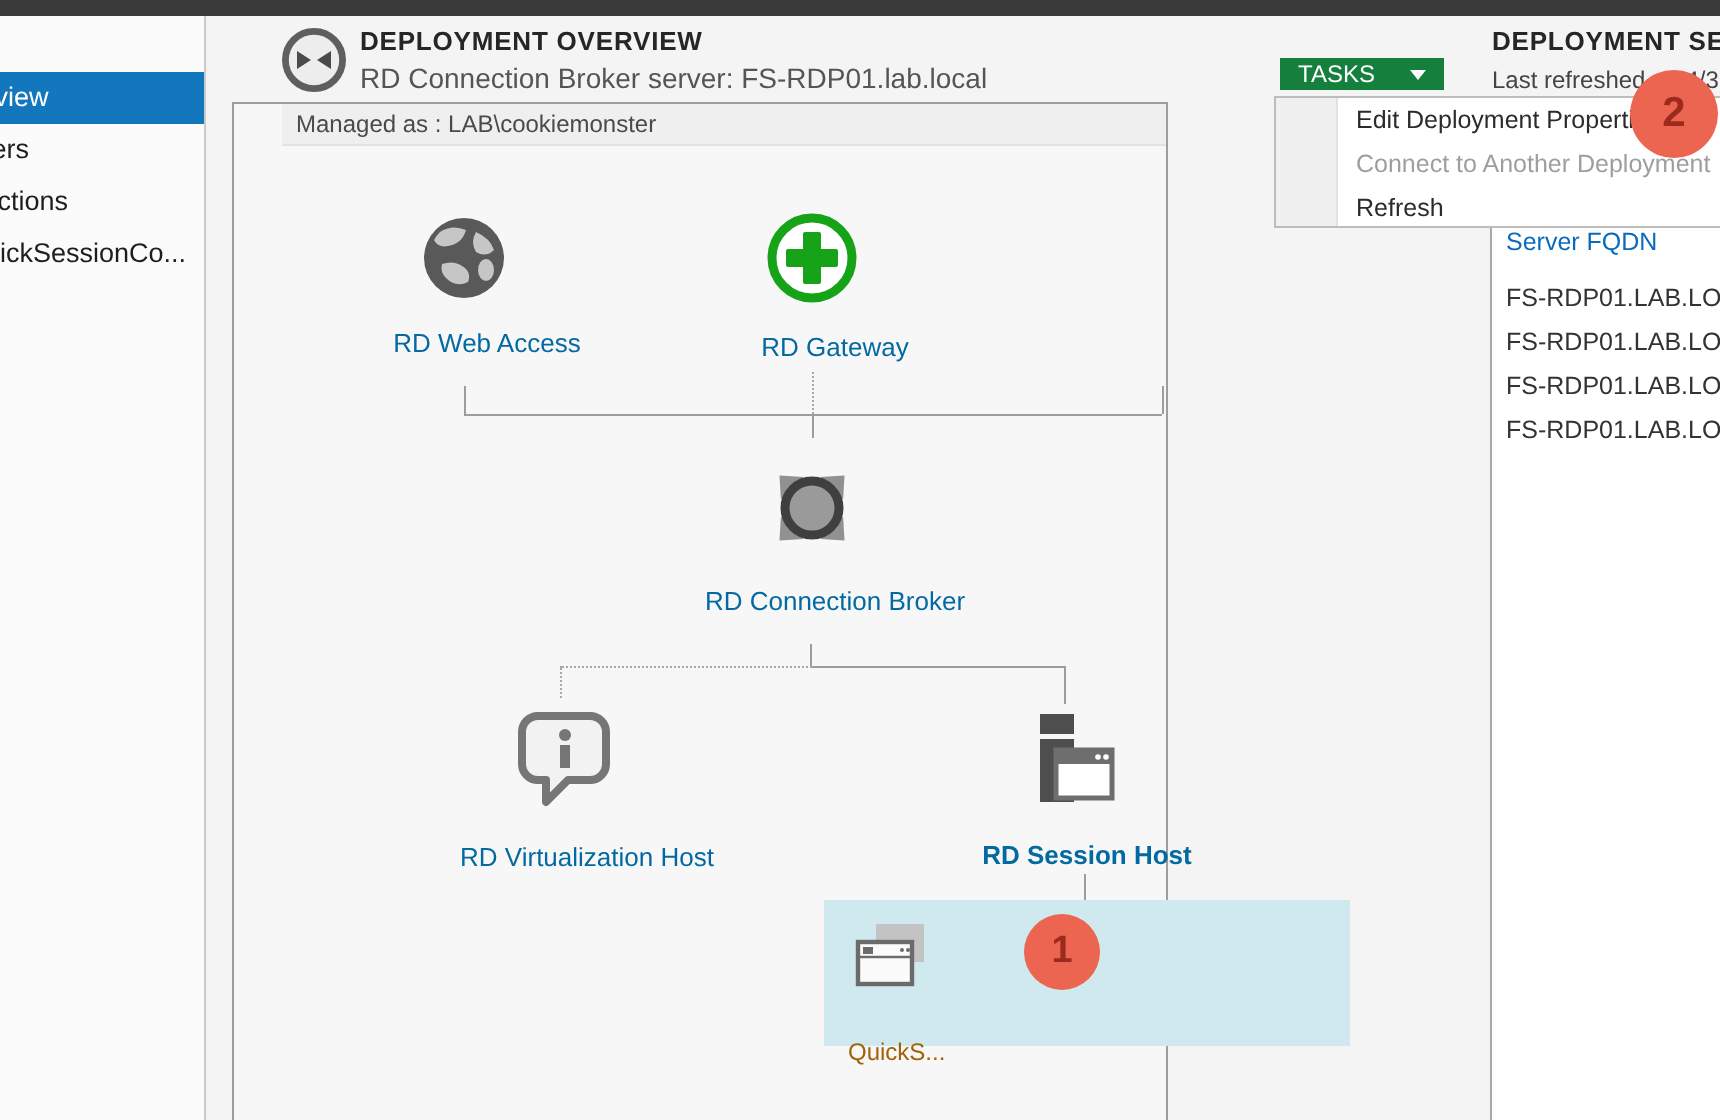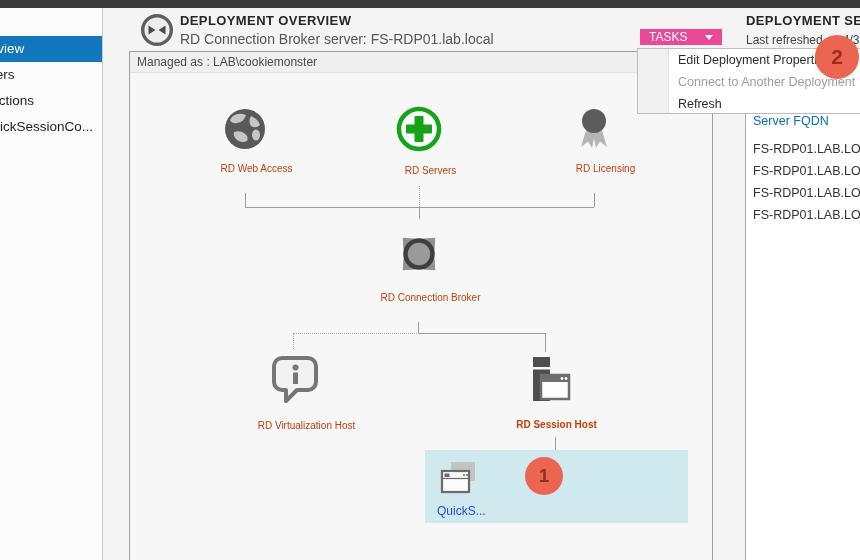--- a/index.html
+++ b/index.html
@@ -14,41 +14,41 @@
   .side-item{height:26px;line-height:26px;font-size:13.5px;color:#1e1e1e;
              padding-left:8px;white-space:nowrap;cursor:default;}
   .side-item.sel{background:#1277bd;color:#fff;}
   .side-item.sub{padding-left:22px;}
   
   .ovh-icon{left:140px;top:13px;width:34px;height:34px;}
   .ovh-text{left:180px;top:13px;}
   .tile-title{font-size:13px;font-weight:bold;color:#262626;letter-spacing:.4px;white-space:nowrap;}
   .tile-sub{font-size:14px;color:#555;margin-top:3px;white-space:nowrap;}
   
-  .dpanel{left:129px;top:51px;width:584px;height:509px;background:#f7f7f7;
-          border:1px solid #9e9e9e;border-bottom:none;box-sizing:border-box;}
+  .dpanel{left:116px;top:51px;width:468px;height:509px;background:#f7f7f7;
+          border:1px solid #9e9e9e;border-bottom:none;box-sizing:border-box;padding-left:24px;}
   .managed{height:20px;line-height:20px;background:#efefef;border-bottom:1px solid #e2e2e2;
            font-size:12px;color:#4a4a4a;padding-left:7px;white-space:nowrap;}
   .diagram{position:absolute;left:0;top:21px;right:0;bottom:0;}
   .node{position:absolute;width:160px;display:flex;flex-direction:column;align-items:center;}
-  .nlabel{margin-top:8px;font-size:10px;color:#c2410c;white-space:nowrap;margin-left:23px;}
+  .nlabel{margin-top:8px;font-size:13px;color:#0369a1;white-space:nowrap;margin-left:23px;}
   .hline{border-top:1px solid #9d9d9d;height:0;}
   .vline{border-left:1px solid #9d9d9d;width:0;}
   .hdot{border-top:1px dotted #a8a8a8;height:0;}
   .vdot{border-left:1px dotted #a8a8a8;width:0;}
   .collection{left:295px;top:377px;width:263px;height:73px;background:#cfe9ee;}
   .coll-inner{position:absolute;left:12px;top:9px;display:flex;flex-direction:column;align-items:flex-start;}
-  .coll-label{font-size:12px;color:#1d4ed8;margin-top:3px;}
+  .coll-label{font-size:12px;color:#a16207;margin-top:17px;}
   
   .badge{border-radius:50%;background:#ec6551;color:#9c2b1e;font-weight:bold;
          display:flex;align-items:center;justify-content:center;z-index:6;}
   .badge1{left:395px;top:384px;width:38px;height:38px;font-size:19px;position:absolute;}
   .badge2{left:815px;top:35px;width:44px;height:44px;font-size:21px;}
   
-  .tasksbtn{left:640px;top:29px;width:82px;height:16px;background:#ec4899;color:#fff;
+  .tasksbtn{left:640px;top:29px;width:82px;height:16px;background:#15803d;color:#fff;
             font-size:12px;display:flex;align-items:center;justify-content:space-between;
             padding:0 9px;box-sizing:border-box;z-index:4;cursor:pointer;}
   .caret{width:0;height:0;border-left:4px solid transparent;border-right:4px solid transparent;
          border-top:5px solid #fff;}
   .menu{left:637px;top:48px;width:226px;height:66px;background:#fff;border:1px solid #bdbdbd;
         box-sizing:border-box;z-index:5;}
   .menu-gutter{position:absolute;left:0;top:0;bottom:0;width:30px;background:#f0f0f0;
                border-right:1px solid #e2e2e2;}
   .menu-item{position:relative;height:22px;line-height:22px;padding-left:40px;font-size:12.5px;
              color:#2b2b2b;white-space:nowrap;cursor:pointer;}
@@ -117,33 +117,23 @@
         <div class="nlabel">RD Web Access</div>
       </div>
 
       <div class="node" style="left:209px;top:32px;">
         <span>
           <svg width="48" height="48" viewBox="0 0 48 48">
             <circle cx="24" cy="24" r="20" fill="#ffffff" stroke="#17a317" stroke-width="4.5"></circle>
             <path d="M20.5 12 h7 v8.5 H36 v7 h-8.5 V36 h-7 v-8.5 H12 v-7 h8.5 z" fill="#17a317" stroke="#17a317" stroke-width="2" stroke-linejoin="round"></path>
           </svg>
         </span>
-        <div class="nlabel">RD Servers</div>
-      </div>
-
-      <div class="node" style="left:384px;top:34px;">
-        <span>
-          <svg width="44" height="44" viewBox="0 0 44 44">
-            <polygon points="15,20 9,40 16,34.5 20,41 24,22" fill="#b5b5b5"></polygon>
-            <polygon points="29,20 35,40 28,34.5 24,41 20,22" fill="#b5b5b5"></polygon>
-            <circle cx="22" cy="14" r="12" fill="#5c5c5c"></circle>
-          </svg>
-        </span>
-        <div class="nlabel">RD Licensing</div>
-      </div>
+        <div class="nlabel">RD Gateway</div>
+      </div>
+
 
       <div class="node" style="left:209px;top:155px;">
         <span>
           <svg width="52" height="52" viewBox="0 0 52 52">
             <g fill="#919191">
               <g transform="rotate(45 26 26)">
                 <polygon points="26,3 34,12 29.5,12 29.5,20 22.5,20 22.5,12 18,12"></polygon>
               </g>
               <g transform="rotate(135 26 26)">
                 <polygon points="26,3 34,12 29.5,12 29.5,20 22.5,20 22.5,12 18,12"></polygon>

